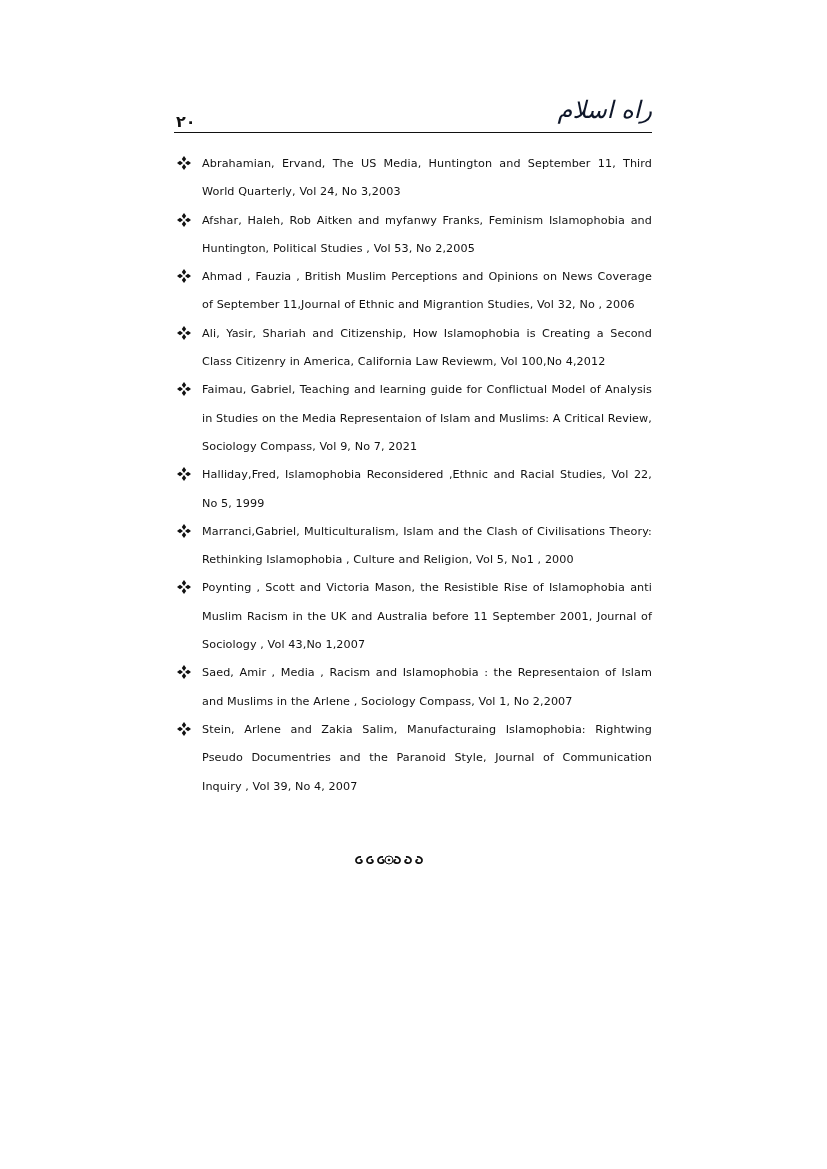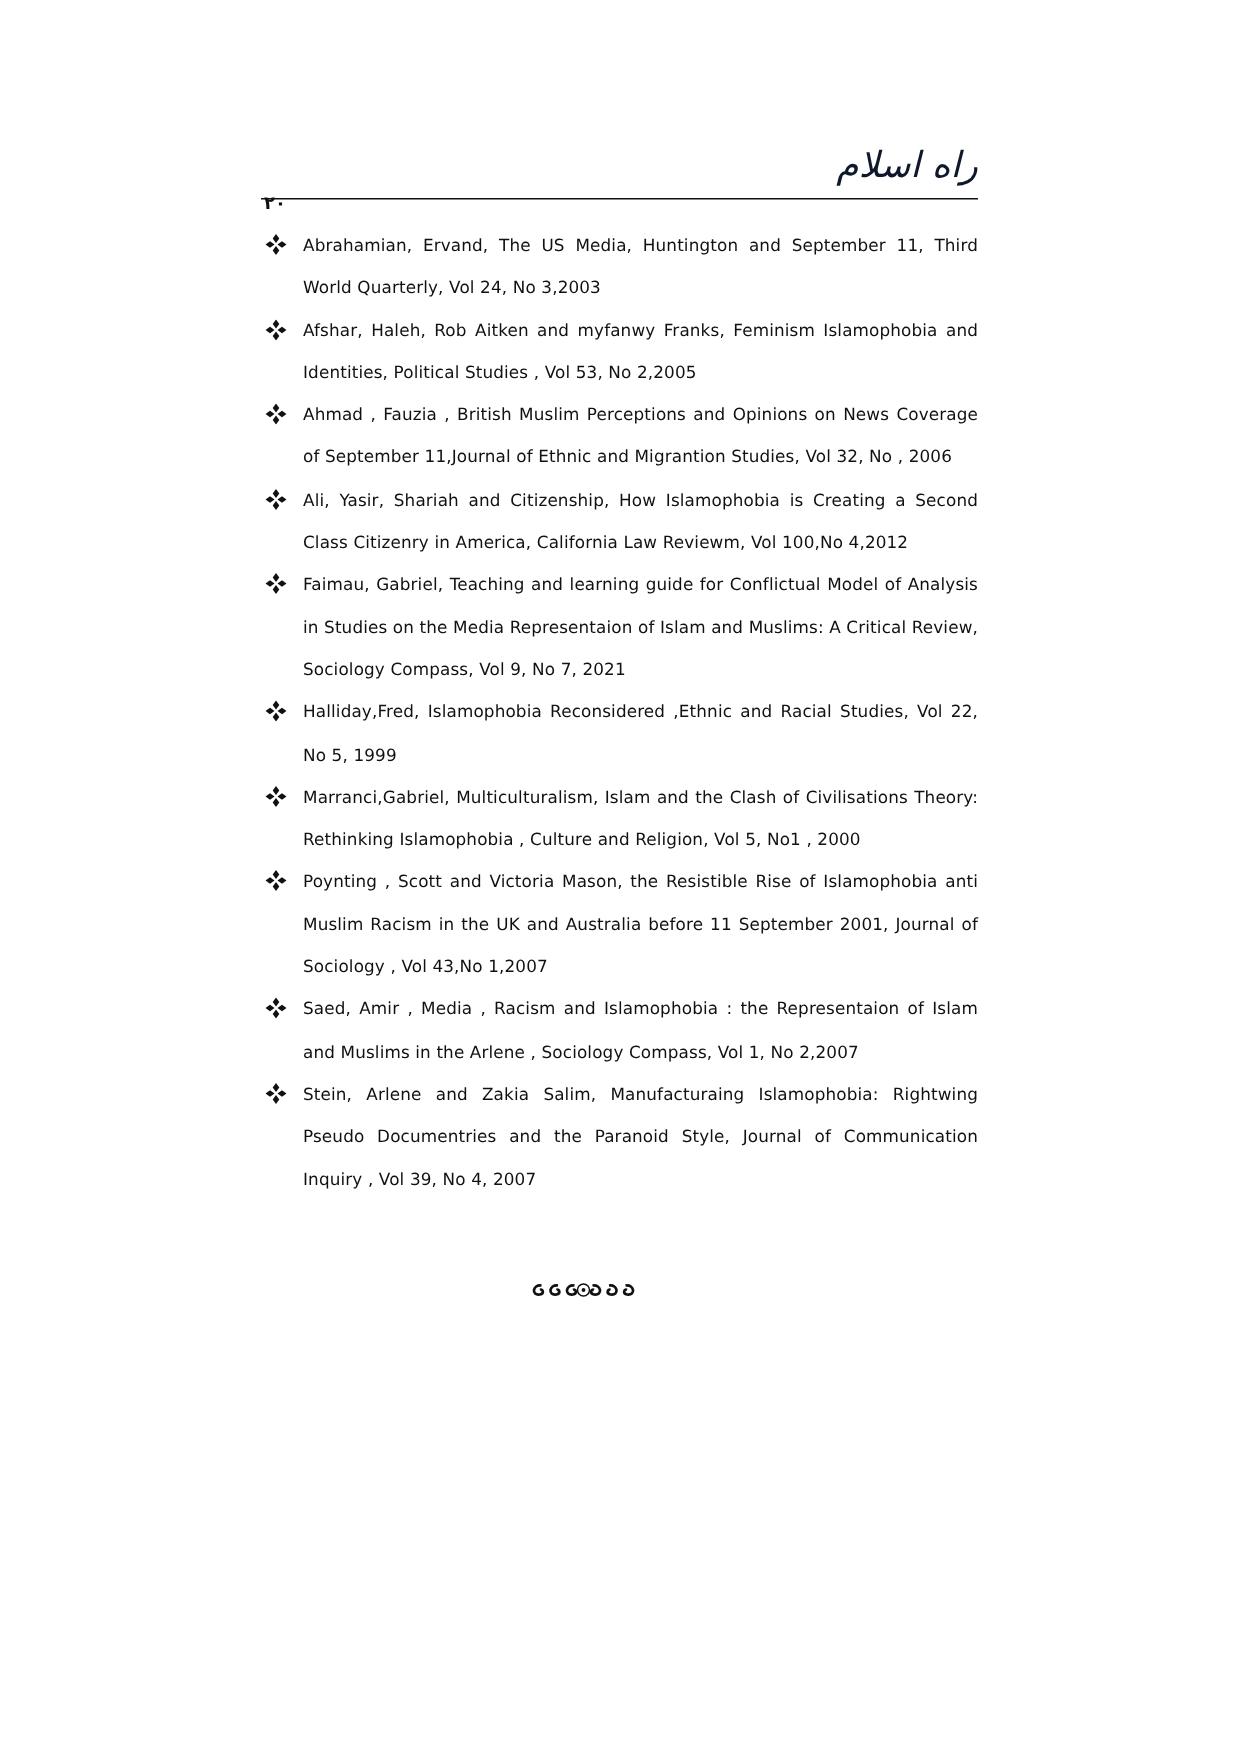--- a/index.html
+++ b/index.html
@@ -18,24 +18,24 @@
     .page-header {
       position: absolute;
       left: 174px;
       top: 98px;
       width: 478px;
       height: 36px;
     }
     .page-number {
       position: absolute;
       left: 2px;
-      top: 30px;
+      top: 14px;
       font-family: "DejaVu Sans", sans-serif;
       font-weight: bold;
-      font-size: 12px;
+      font-size: 16px;
       color: #111;
       direction: rtl;
     }
     .journal-logo {
       position: absolute;
       right: 0px;
       top: -2px;
       font-family: "DejaVu Serif", serif;
       font-size: 24px;
       font-style: italic;
@@ -125,21 +125,21 @@
     <span class="bullet">
       <svg width="14" height="14" viewBox="0 0 14 14">
           <g fill="#111">
             <path d="M7 0 L9.2 3 L7 6 L4.8 3Z"></path>
             <path d="M7 8 L9.2 11 L7 14 L4.8 11Z"></path>
             <path d="M0 7 L3 4.8 L6 7 L3 9.2Z"></path>
             <path d="M8 7 L11 4.8 L14 7 L11 9.2Z"></path>
           </g>
         </svg>
     </span>
-    <span class="text">Afshar, Haleh, Rob Aitken and myfanwy Franks, Feminism Islamophobia and Identities, Political Studies , Vol 53, No 2,2005</span>
+    <span class="text">Afshar, Haleh, Rob Aitken and myfanwy Franks, Feminism Islamophobia and Huntington, Political Studies , Vol 53, No 2,2005</span>
   </li>
   <li class="ref">
     <span class="bullet">
       <svg width="14" height="14" viewBox="0 0 14 14">
           <g fill="#111">
             <path d="M7 0 L9.2 3 L7 6 L4.8 3Z"></path>
             <path d="M7 8 L9.2 11 L7 14 L4.8 11Z"></path>
             <path d="M0 7 L3 4.8 L6 7 L3 9.2Z"></path>
             <path d="M8 7 L11 4.8 L14 7 L11 9.2Z"></path>
           </g>

